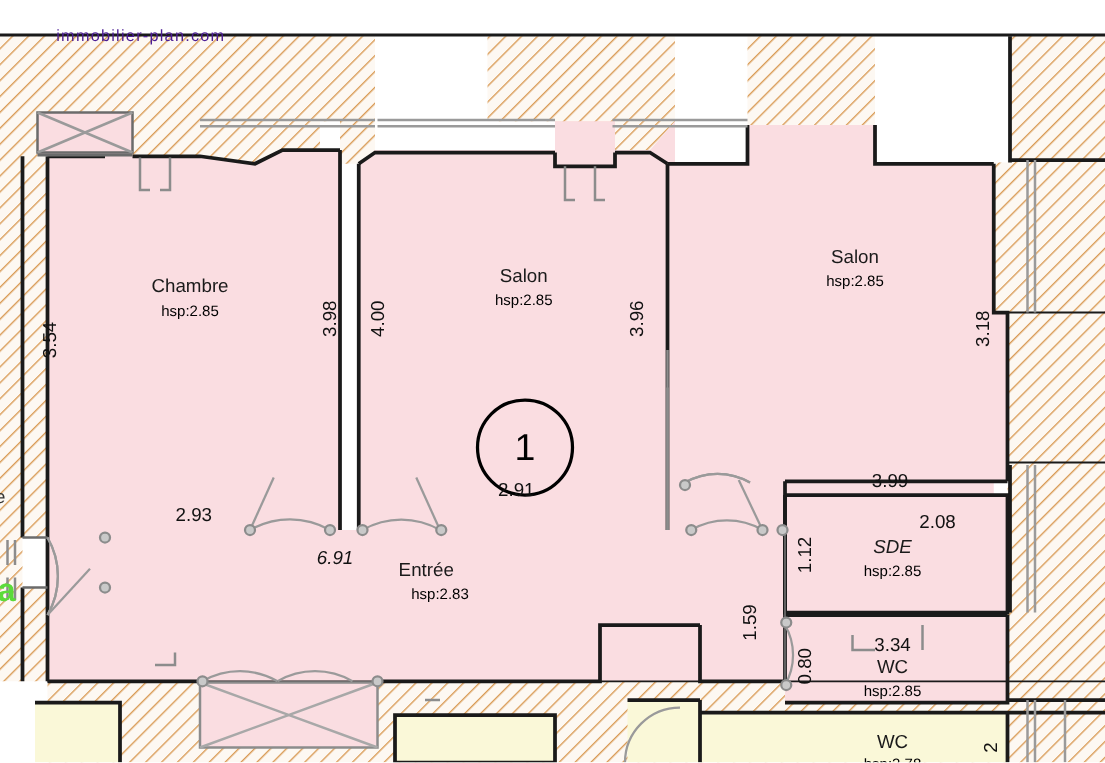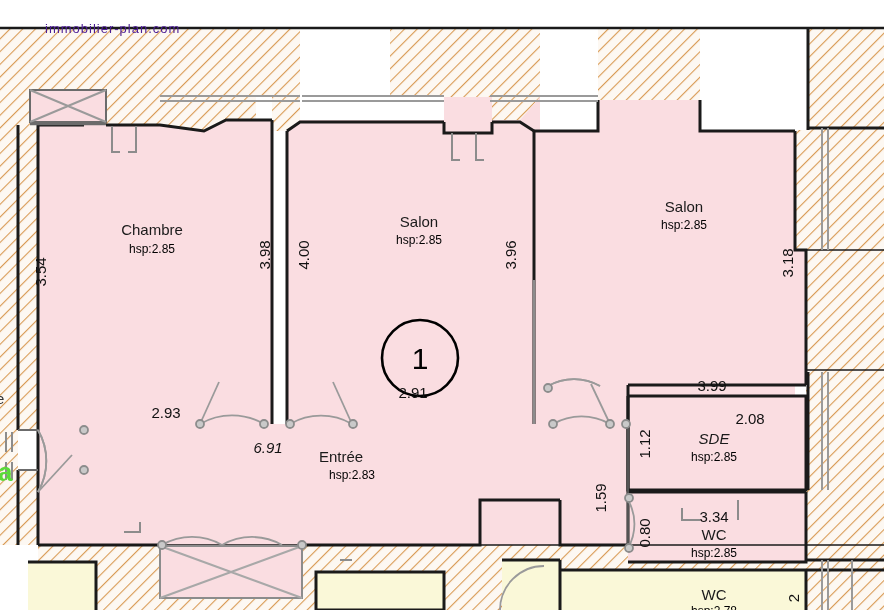--- a/index.html
+++ b/index.html
@@ -297,21 +297,21 @@
 
   <div class="lbl room-name ctr" style="left:714px;top:438px;font-style:italic;">SDE</div>
   <div class="lbl room-hsp ctr" style="left:714px;top:457px;">hsp:2.85</div>
 
   <div class="lbl room-name ctr" style="left:714px;top:534px;">WC</div>
   <div class="lbl room-hsp ctr" style="left:714px;top:553px;">hsp:2.85</div>
 
   <div class="lbl room-name ctr" style="left:714px;top:594px;">WC</div>
   <div class="lbl room-hsp ctr" style="left:714px;top:611px;">hsp:2.78</div>
 
-  <div class="lbl dim ctr" style="left:166px;top:412px;">2.93</div>
+  <div class="lbl dim ctr" style="left:155px;top:412px;">2.93</div>
   <div class="lbl dim ctr" style="left:268px;top:447px;font-style:italic;">6.91</div>
   <div class="lbl dim ctr" style="left:413px;top:392px;">2.91</div>
   <div class="lbl dim ctr" style="left:712px;top:385px;">3.99</div>
   <div class="lbl dim ctr" style="left:750px;top:418px;">2.08</div>
   <div class="lbl dim ctr" style="left:714px;top:516px;">3.34</div>
 
   <div class="lbl dim ctr dim-v" style="left:40px;top:272px;transform:translate(-50%,-50%) rotate(-90deg);">3.54</div>
   <div class="lbl dim ctr dim-v" style="left:264px;top:255px;transform:translate(-50%,-50%) rotate(-90deg);">3.98</div>
   <div class="lbl dim ctr dim-v" style="left:303px;top:255px;transform:translate(-50%,-50%) rotate(-90deg);">4.00</div>
   <div class="lbl dim ctr dim-v" style="left:510px;top:255px;transform:translate(-50%,-50%) rotate(-90deg);">3.96</div>

